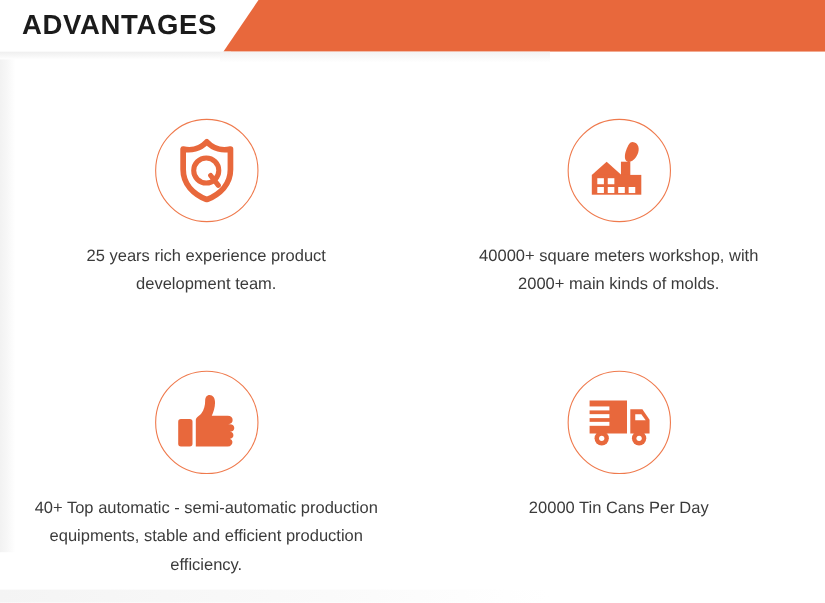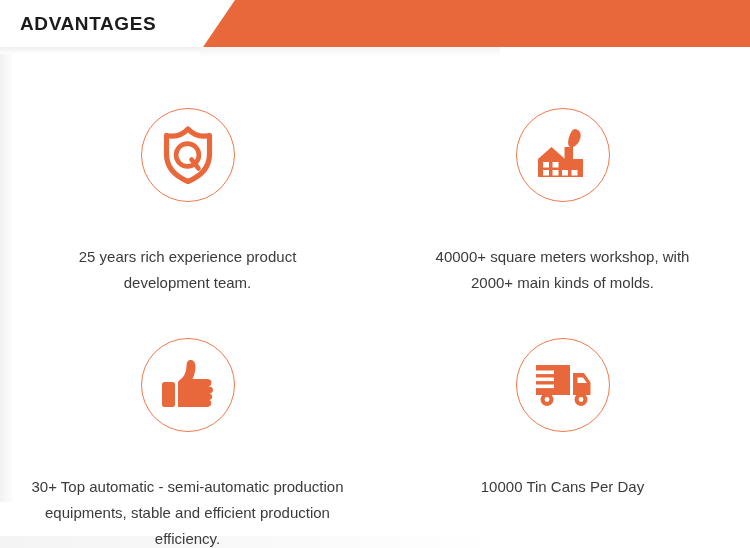--- a/index.html
+++ b/index.html
@@ -61,21 +61,21 @@
     width: 750px;
     height: 47px;
     overflow: hidden;
   }
   .header-title {
     position: absolute;
     left: 20px;
     top: 0;
     height: 47px;
     line-height: 47px;
-    font-size: 19px;
+    font-size: 25px;
     font-weight: bold;
     letter-spacing: 0.6px;
     color: #1b1b1b;
     white-space: nowrap;
     z-index: 3;
   }
   .header-underline {
     position: absolute;
     left: 0;
     top: 47px;
@@ -104,21 +104,20 @@
     grid-template-columns: 1fr 1fr;
     grid-template-rows: 1fr 1fr;
   }
   .cell {
     position: relative;
     display: flex;
     flex-direction: column;
     align-items: center;
     padding-top: 48px;
     box-sizing: border-box;
-    gap: 24px;
   }
   .cell.row2 {
     padding-top: 42px;
   }
 
   .icon-circle {
     width: 94px;
     height: 94px;
     border-radius: 50%;
     border: 1px solid #ef7a4d;
@@ -206,38 +205,38 @@
 
     <div class="cell row2">
       <div class="icon-circle">
         <svg width="56" height="54" viewBox="0 0 56 54" xmlns="http://www.w3.org/2000/svg">
 
           <rect x="2" y="24" width="13" height="25" rx="2.5" fill="#e8683c"></rect>
 
           <path d="M18 49 L18 25 C18 22.5 21 21.5 23 19 C25.5 16 26.5 11 26.5 7.5 C26.5 4 28 2 30.5 2 C33.5 2 35.5 4.5 35.5 9 C35.5 13.5 34 18 32.5 21 L47 21 C50 21 51.5 22.5 51.5 24.8 C51.5 27 50 28.6 47.5 28.6 L49 28.6 C51.5 28.6 53 30 53 32 C53 34 51.5 35.5 49 35.5 C51 35.5 52.2 36.8 52.2 38.7 C52.2 40.6 50.8 42 48.7 42 C50.3 42 51.3 43.2 51.3 44.9 C51.3 47 49.8 49 47 49 Z" fill="#e8683c"></path>
         </svg>
       </div>
-      <div class="cell-text wide">30+ Top automatic - semi-automatic production equipments, stable and efficient production efficiency.</div>
+      <div class="cell-text wide">40+ Top automatic - semi-automatic production equipments, stable and efficient production efficiency.</div>
     </div>
 
     <div class="cell row2">
       <div class="icon-circle">
         <svg width="62" height="48" viewBox="0 0 62 48" xmlns="http://www.w3.org/2000/svg">
 
           <path d="M4 4 L38 4 L38 34 L4 34 Z" fill="#e8683c"></path>
           <rect x="0" y="9.5" width="22" height="3.6" fill="#ffffff"></rect>
           <rect x="0" y="16.5" width="22" height="3.6" fill="#ffffff"></rect>
           <rect x="0" y="23.5" width="22" height="3.6" fill="#ffffff"></rect>
 
           <path d="M41 12 L52 12 L58.5 21.5 L58.5 34 L41 34 Z" fill="#e8683c"></path>
           <path d="M45.5 16.5 L51 16.5 L55 22 L45.5 22 Z" fill="#ffffff"></path>
 
           <circle cx="15" cy="38.5" r="6.5" fill="#e8683c"></circle>
           <circle cx="15" cy="38.5" r="2.4" fill="#ffffff"></circle>
           <circle cx="49" cy="38.5" r="6.5" fill="#e8683c"></circle>
           <circle cx="49" cy="38.5" r="2.4" fill="#ffffff"></circle>
         </svg>
       </div>
-      <div class="cell-text">10000 Tin Cans Per Day</div>
+      <div class="cell-text">20000 Tin Cans Per Day</div>
     </div>
 
   </div>
 </div>
 
 </body></html>

